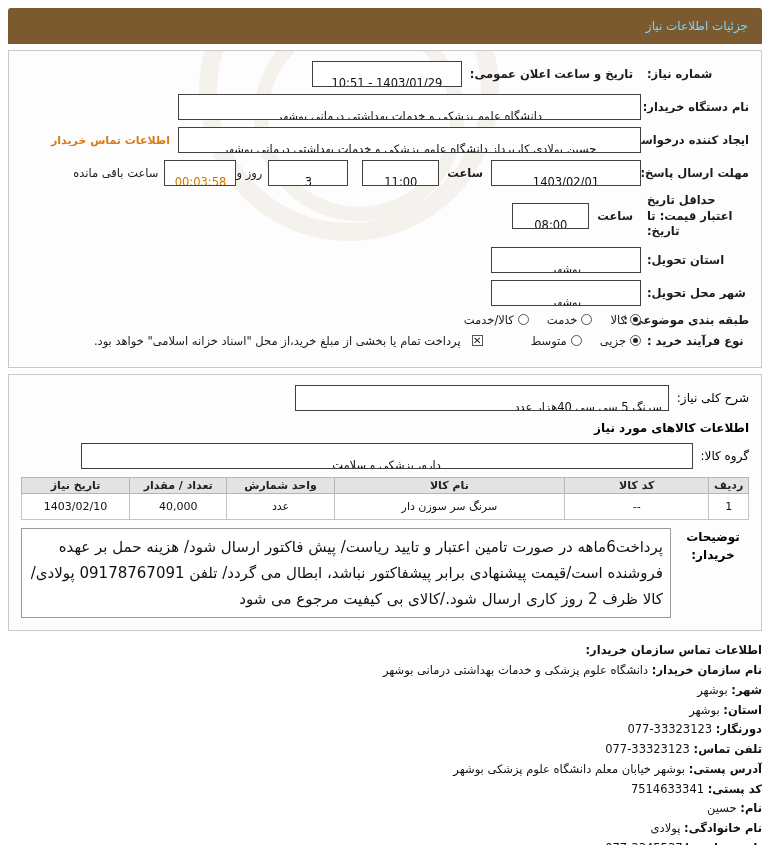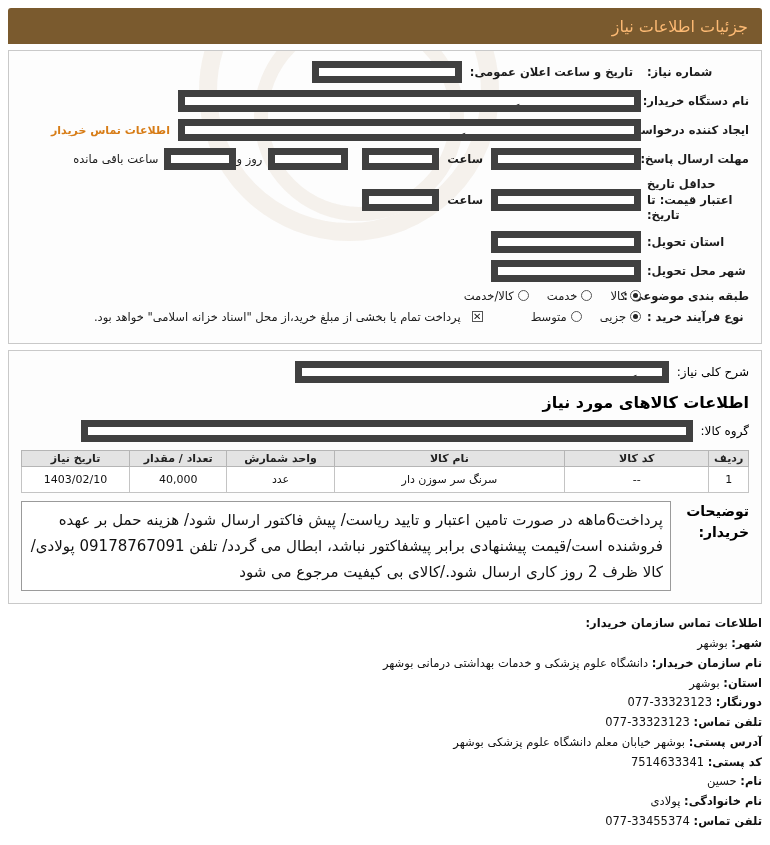--- a/index.html
+++ b/index.html
@@ -21,22 +21,22 @@
     margin: 8px 8px 0 8px;
     height: 36px;
     background: #7a5a2e;
     border-radius: 3px 3px 0 0;
     display: flex;
     align-items: center;
     justify-content: flex-start;
     padding: 0 14px;
   }
   .header .title {
-    color: #fdba74;
-    font-size: 16px;
+    color: #7dd3fc;
+    font-size: 12px;
     font-weight: normal;
     text-align: right;
   }
 
   
   .panel {
     margin: 6px 8px 0 8px;
     border: 1px solid #c9c9c9;
     background: #fdfdfd;
     position: relative;
@@ -78,26 +78,26 @@
     color: #1b1b1b;
   }
   .lbl {
     font-weight: bold;
     text-align: left;
     padding-left: 6px;
     white-space: nowrap;
   }
   .lbl-w1 { width: 108px; }
   .field {
-    border: 7px solid #404040;
+    border: 1px solid #404040;
     background: #ffffff;
     height: 20px;
     line-height: 19px;
     font-size: 11.5px;
-    padding: 4px 6px;
+    padding: 12px 6px;
     text-align: center;
     color: #111;
     overflow: hidden;
     white-space: nowrap;
   }
   .f-need-no { width: 290px; }
   .f-org { width: 463px; text-align: center; }
   .f-creator { width: 463px; text-align: center; position: relative; }
   .f-date { width: 150px; }
   .f-time { width: 77px; }
@@ -155,21 +155,21 @@
     vertical-align: -1px;
     text-align: center;
     line-height: 10px;
     font-size: 10px;
   }
 
   
   .sec-row { display: flex; align-items: center; justify-content: flex-start; margin-bottom: 8px; }
   .sec-lbl { font-weight: normal; font-size: 12px; white-space: nowrap; padding-left: 8px; }
   .f-desc { width: 374px; text-align: right; }
-  .sec-title { font-weight: bold; font-size: 16px; margin: 10px 0 8px 0; text-align: right; }
+  .sec-title { font-weight: bold; font-size: 12px; margin: 10px 0 8px 0; text-align: right; }
   .f-group { width: 612px; text-align: center; }
 
   
   table.items {
     width: 100%;
     border-collapse: collapse;
     font-size: 11px;
     margin-top: 4px;
   }
   table.items th {
@@ -188,22 +188,22 @@
   }
   .col-row { width: 40px; }
   .col-code { width: 150px; }
   .col-name { width: 240px; }
   .col-unit { width: 110px; }
   .col-qty { width: 100px; }
   .col-date { width: 110px; }
 
   .notes-row { display: flex; margin-top: 8px; }
   .notes-lbl {
-    font-weight: bold; font-size: 14px; width: 78px;
-    text-align: right; padding-left: 6px; line-height: 1.5;
+    font-weight: bold; font-size: 12px; width: 78px;
+    text-align: center; padding-left: 6px; line-height: 1.5;
   }
   .notes-box {
     flex: 1;
     border: 1px solid #9a9a9a;
     background: #fff;
     min-height: 52px;
     font-size: 15px;
     padding: 5px 7px;
     line-height: 1.75;
     text-align: right;
@@ -284,21 +284,20 @@
         <span class="mid-lbl">ساعت</span>
         <span class="field f-time">11:00</span>
         <span class="field f-days" style="margin-right:14px">3</span>
         <span class="inline-note">روز و</span>
         <span class="field f-remain">00:03:58</span>
         <span class="inline-note">ساعت باقی مانده</span>
       </div>
 
       <div class="row">
         <span class="lbl lbl-w1" style="white-space:normal; line-height:1.35;">حداقل تاریخ اعتبار قیمت: تا تاریخ:</span>
-        <span class="field f-date">1403/03/31</span>
         <span class="mid-lbl">ساعت</span>
         <span class="field f-time">08:00</span>
       </div>
 
       <div class="row">
         <span class="lbl lbl-w1">استان تحویل:</span>
         <span class="field f-prov">بوشهر</span>
       </div>
 
       <div class="row">
@@ -373,28 +372,28 @@
         <div class="notes-box">پرداخت6ماهه در صورت تامین اعتبار و تایید ریاست/ پیش فاکتور ارسال شود/ هزینه حمل بر عهده فروشنده است/قیمت پیشنهادی برابر پیشفاکتور نباشد، ابطال می گردد/ تلفن 09178767091 پولادی/ کالا ظرف 2 روز کاری ارسال شود./کالای بی کیفیت مرجوع می شود</div>
       </div>
 
     </div>
   </div>
 
   <div class="contact">
     <div class="head">اطلاعات تماس سازمان خریدار:</div>
 
     <div>
+      <span class="k">نام سازمان خریدار:</span>
+      <span>دانشگاه علوم پزشکی و خدمات بهداشتی درمانی بوشهر</span>
+    </div>
+    <div>
       <span class="k">شهر:</span>
       <span>بوشهر</span>
     </div>
     <div>
-      <span class="k">نام سازمان خریدار:</span>
-      <span>دانشگاه علوم پزشکی و خدمات بهداشتی درمانی بوشهر</span>
-    </div>
-    <div>
       <span class="k">استان:</span>
       <span>بوشهر</span>
     </div>
     <div>
       <span class="k">دورنگار:</span>
       <span>33323123-077</span>
     </div>
     <div>
       <span class="k">تلفن تماس:</span>
       <span>33323123-077</span>

